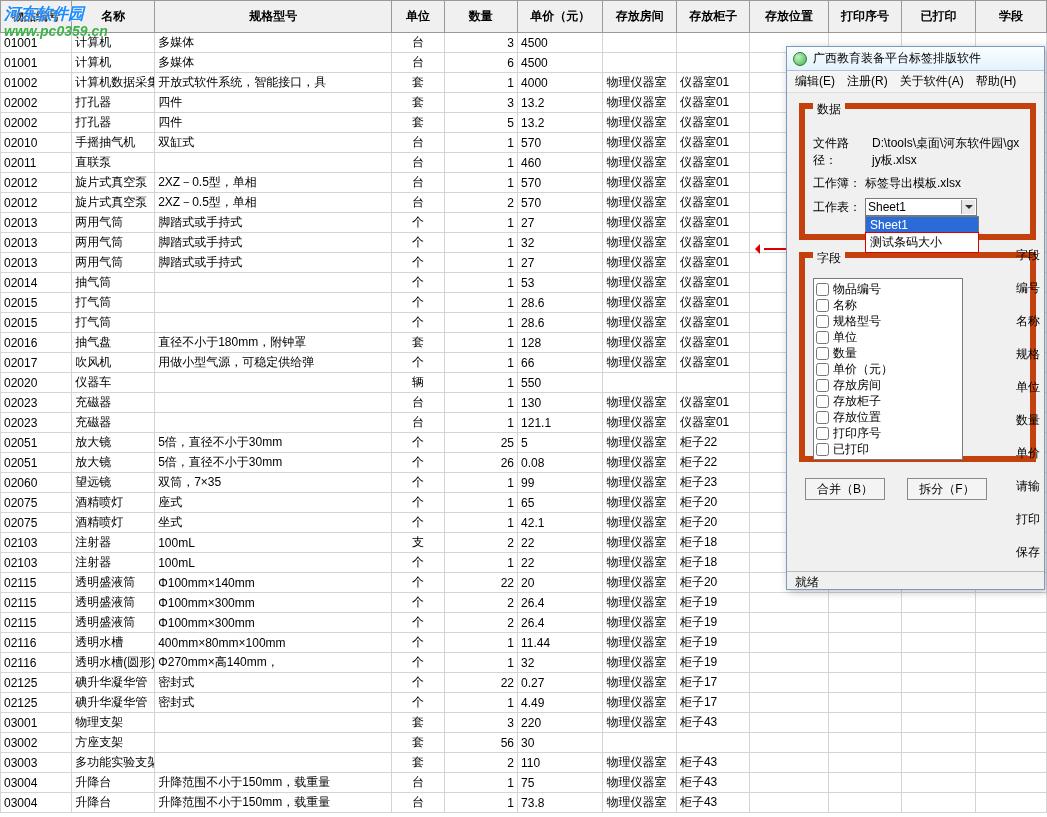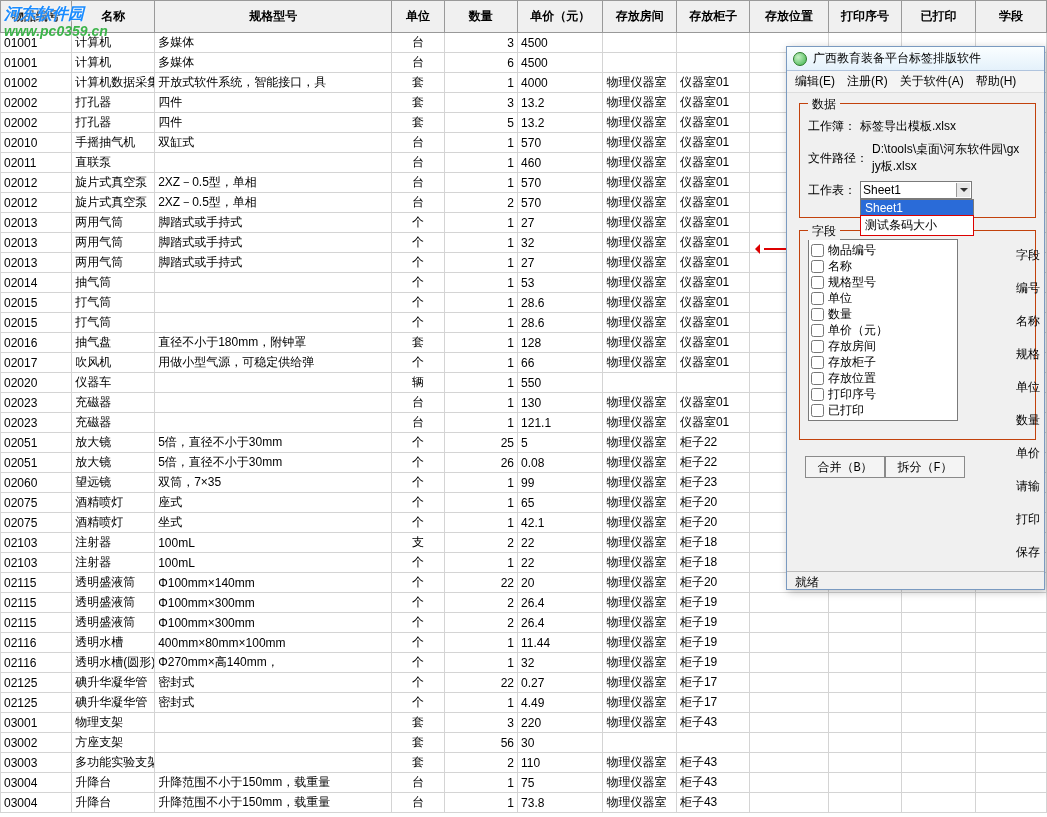--- a/index.html
+++ b/index.html
@@ -103,22 +103,22 @@
     gap: 12px;
     padding: 0 8px;
     background: #f4f4f4;
     border-bottom: 1px solid #ddd;
   }
   .dialog .menubar span { cursor: default; }
   .dialog .pane {
     padding: 10px 8px 10px 12px;
   }
   .fieldset {
-    border: 1px solid #c2410c;
-    padding: 8px 8px 12px 8px;
+    border: 6px solid #c2410c;
+    padding: 20px 8px 12px 8px;
     margin-bottom: 12px;
     position: relative;
   }
   .fieldset .legend {
     position: absolute;
     top: -8px; left: 8px;
     background: #f0f0f0;
     padding: 0 4px;
   }
   .row { margin: 6px 0; display:flex; align-items:center; gap:4px;}
@@ -168,21 +168,21 @@
   }
   .chkline{display:flex;align-items:center;gap:4px;height:16px;}
   .chkline input{margin:0;}
   .btn {
     width:80px; height:22px;
     background:#f4f4f4;
     border:1px solid #8a8a8a;
     cursor:pointer;
     font-family:inherit; font-size:12px;
   }
-  .btnrow{display:flex;padding:4px 0 0 6px;font-family:Liberation Mono, monospace;}
+  .btnrow{display:flex;gap:22px;padding:4px 0 0 6px;}
   .rlabels{
     position:absolute; right:4px; top:200px;
     display:flex; flex-direction:column; gap:16px;
     font-size:12px;
   }
   .arrow-red{
     position:absolute;
     top:244px; left:750px;
     width:36px;height:10px;
     z-index:6;
@@ -786,26 +786,26 @@
   <div class="menubar">
     <span>编辑(E)</span>
     <span>注册(R)</span>
     <span>关于软件(A)</span>
     <span>帮助(H)</span>
   </div>
   <div class="pane">
     <div class="fieldset">
       <div class="legend">数据</div>
       <div class="row">
+        <span>文件路径：</span>
+        <span style="white-space:normal;word-break:break-all;max-width:150px;">D:\tools\桌面\河东软件园\gxjy板.xlsx</span>
+      </div>
+      <div class="row">
         <span>工作簿：</span>
         <span>标签导出模板.xlsx</span>
-      </div>
-      <div class="row">
-        <span>文件路径：</span>
-        <span style="white-space:normal;word-break:break-all;max-width:150px;">D:\tools\桌面\河东软件园\gxjy板.xlsx</span>
       </div>
       <div class="row">
         <span>工作表：</span>
         <div class="combo">
           <span>Sheet1</span>
           <div class="arrow"></div>
           <div class="dropdown">
             <div class="opt sel">Sheet1</div>
             <div class="opt" style="outline:1px solid #d00;">测试条码大小</div>
           </div>

